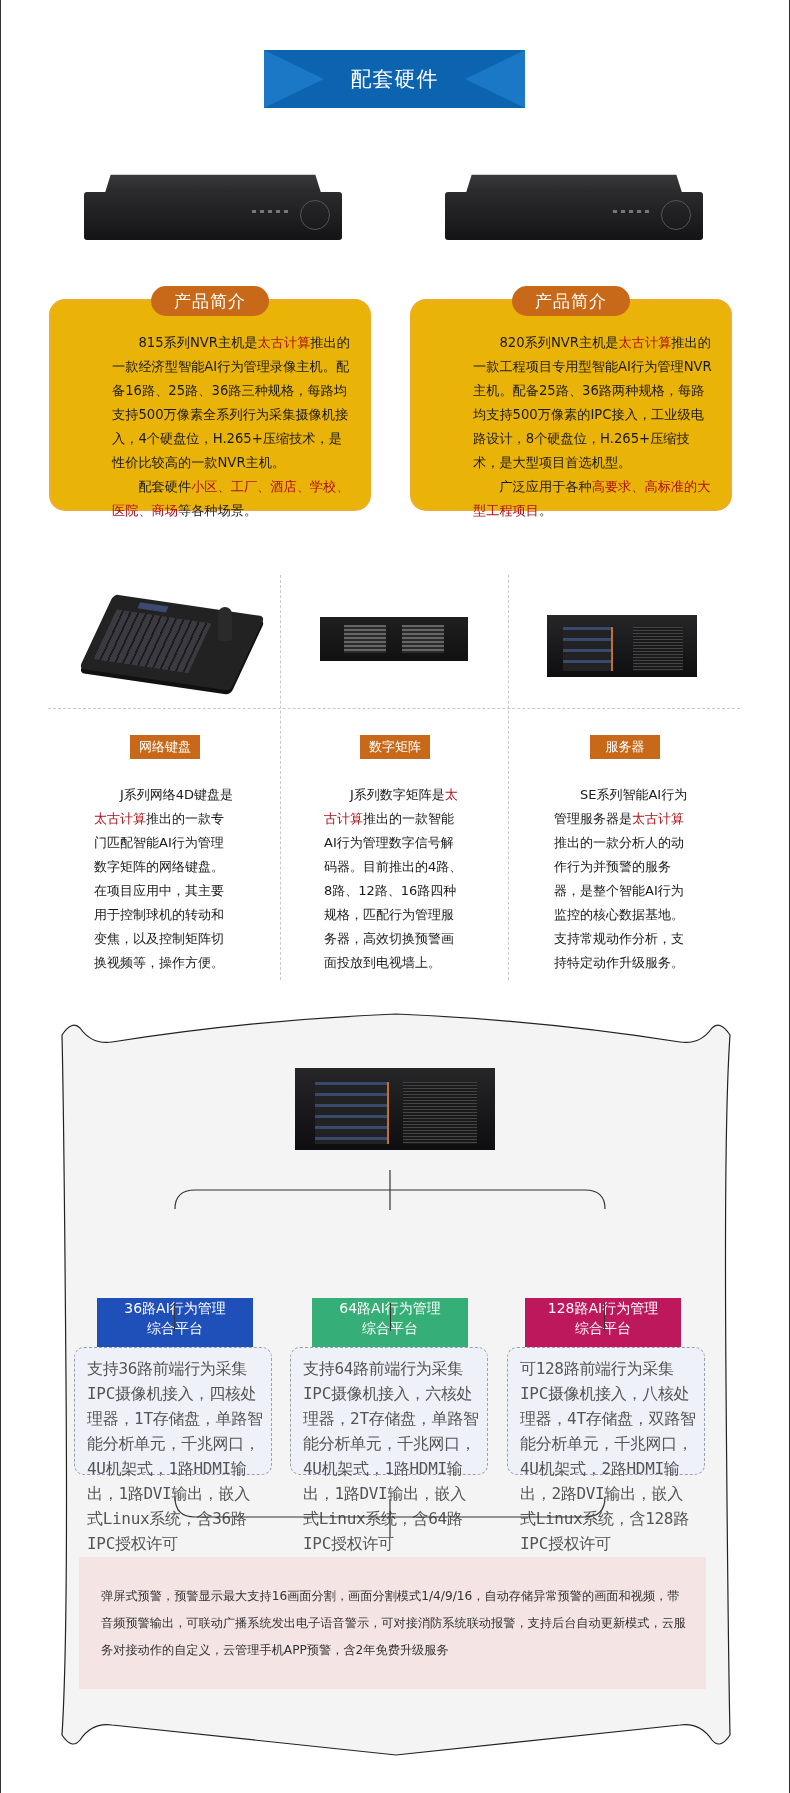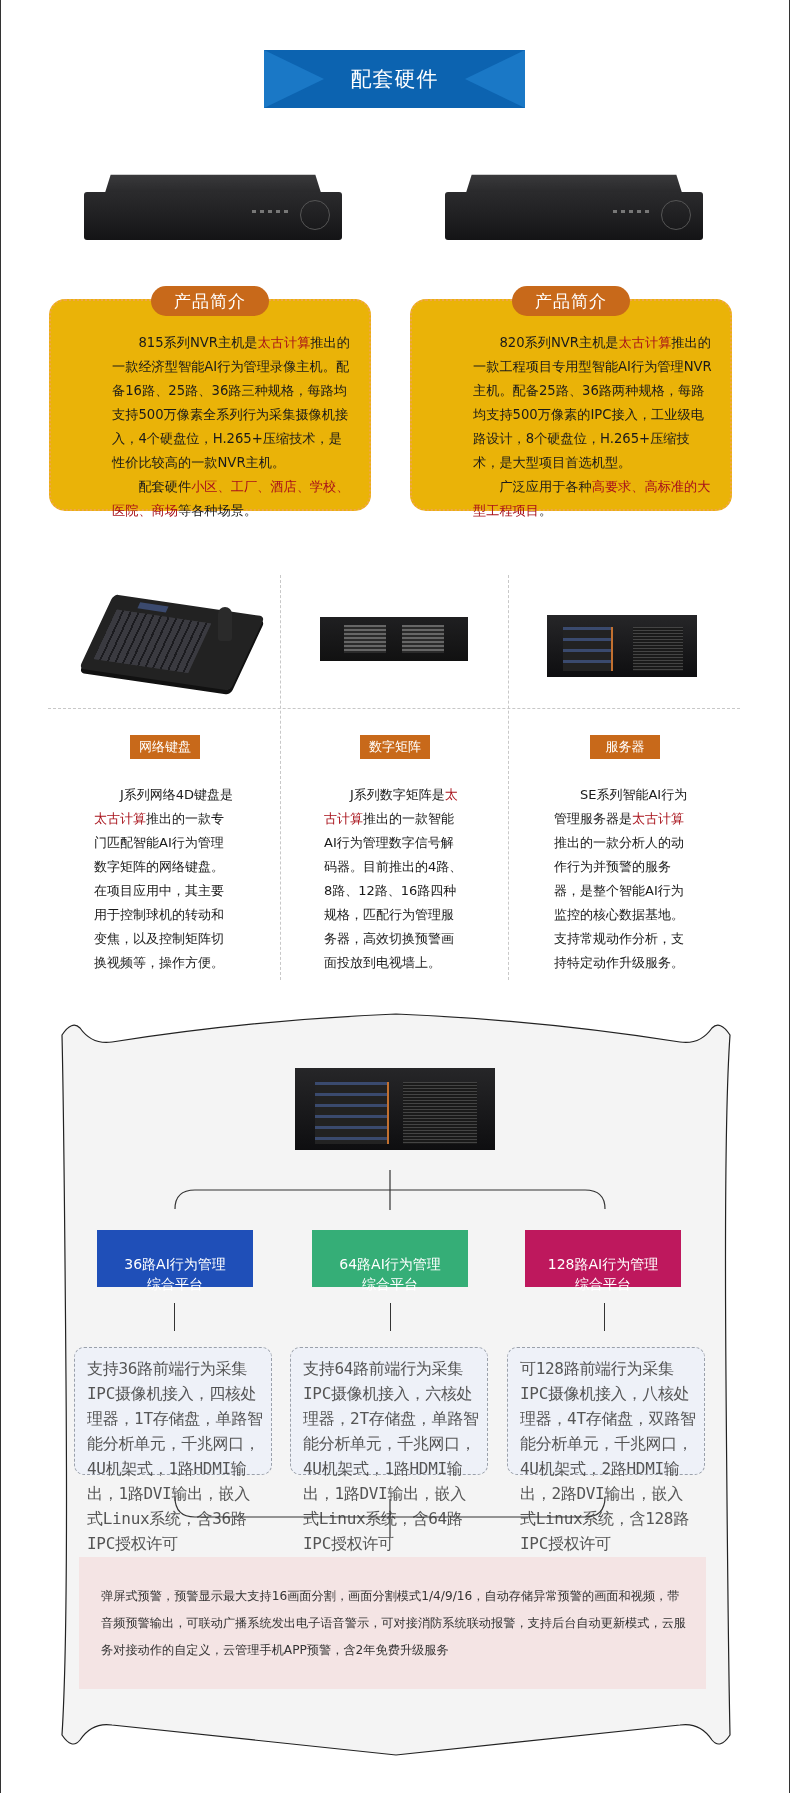--- a/index.html
+++ b/index.html
@@ -42,21 +42,21 @@
   .kbd .lcd { position: absolute; left: 30px; top: 4px; width: 30px; height: 6px; background: #3b4a6e; }
   .stick { position: absolute; left: 218px; top: 607px; width: 14px; height: 34px; background: #2a2a2a; border-radius: 7px 7px 3px 3px; }
   .rack { position: absolute; left: 320px; top: 617px; width: 148px; height: 44px; background: linear-gradient(#1f1f21, #111); }
   .rack .grill { position: absolute; top: 8px; width: 42px; height: 28px; background: repeating-linear-gradient(180deg, #666 0 2px, #2a2a2a 2px 4px); }
   .srv { position: absolute; width: 150px; height: 62px; background: linear-gradient(#262628, #0e0e10); }
   .srv .bays { position: absolute; left: 16px; top: 12px; width: 50px; height: 44px; background: repeating-linear-gradient(180deg, #3a4a6e 0 3px, #222 3px 11px); border-right: 2px solid #c27030; }
   .srv .vent { position: absolute; right: 14px; top: 12px; width: 50px; height: 44px; background: repeating-linear-gradient(180deg, #444 0 1px, #1a1a1a 1px 3px); }
 
   
   .pillow { position: absolute; left: 52px; top: 1000px; width: 688px; height: 770px; }
-  .plat { position: absolute; top: 1230px; width: 156px; height: 57px; color: #fff; font-size: 14px; line-height: 20px; text-align: center; padding-top: 24px; }
+  .plat { position: absolute; top: 1298px; width: 156px; height: 57px; color: #fff; font-size: 14px; line-height: 20px; text-align: center; padding-top: 0; }
   .spec { position: absolute; top: 1347px; width: 198px; height: 128px; border: 1px dashed #9aa0aa; border-radius: 10px; background: #eef1f8; padding: 8px 8px 0 12px; font-family: "DejaVu Sans Mono", monospace; font-size: 16px; line-height: 25px; color: #555; letter-spacing: -0.3px; }
   .conn { position: absolute; background: #333; }
   .bottom-box { position: absolute; left: 79px; top: 1557px; width: 627px; height: 132px; background: #f4e4e4; padding: 26px 20px 1px 22px; font-size: 12.2px; line-height: 27px; color: #333; }
 </style>
 </head>
 <body>
 
 <div class="frame"></div>
 
 <div class="banner">

